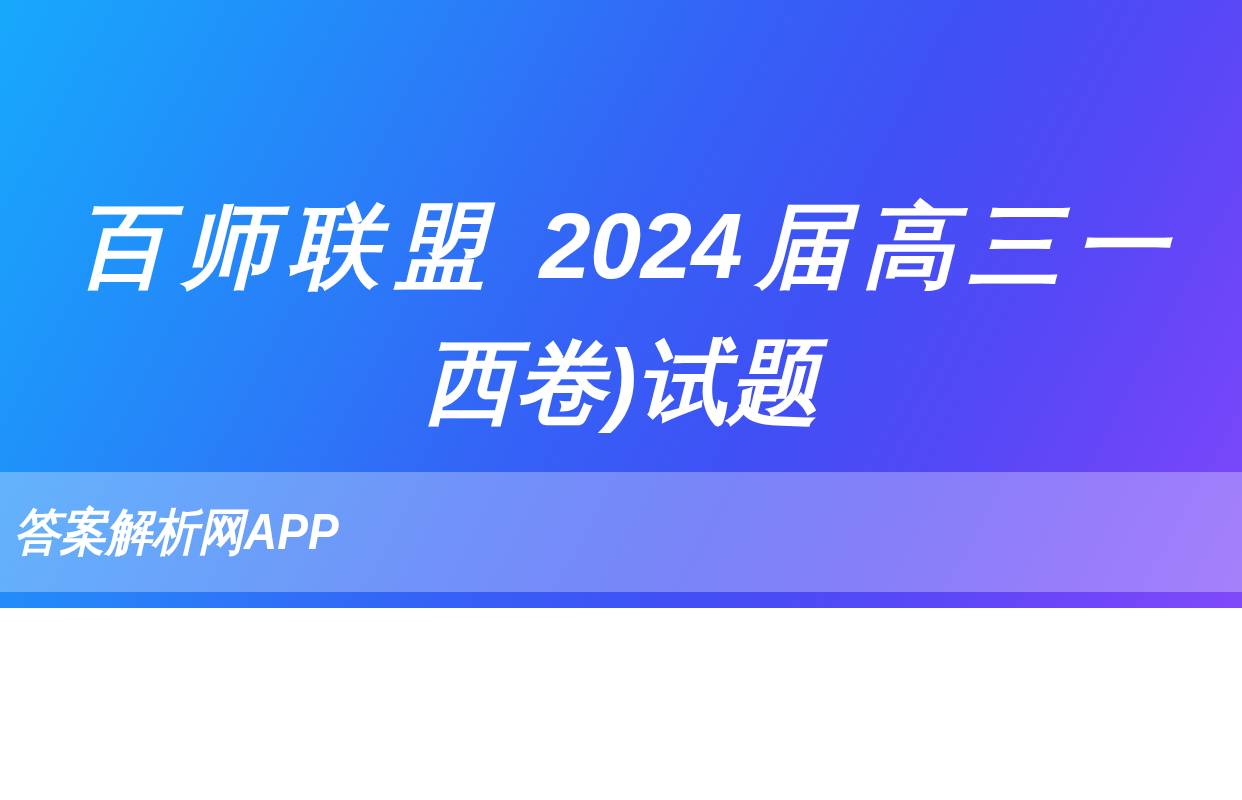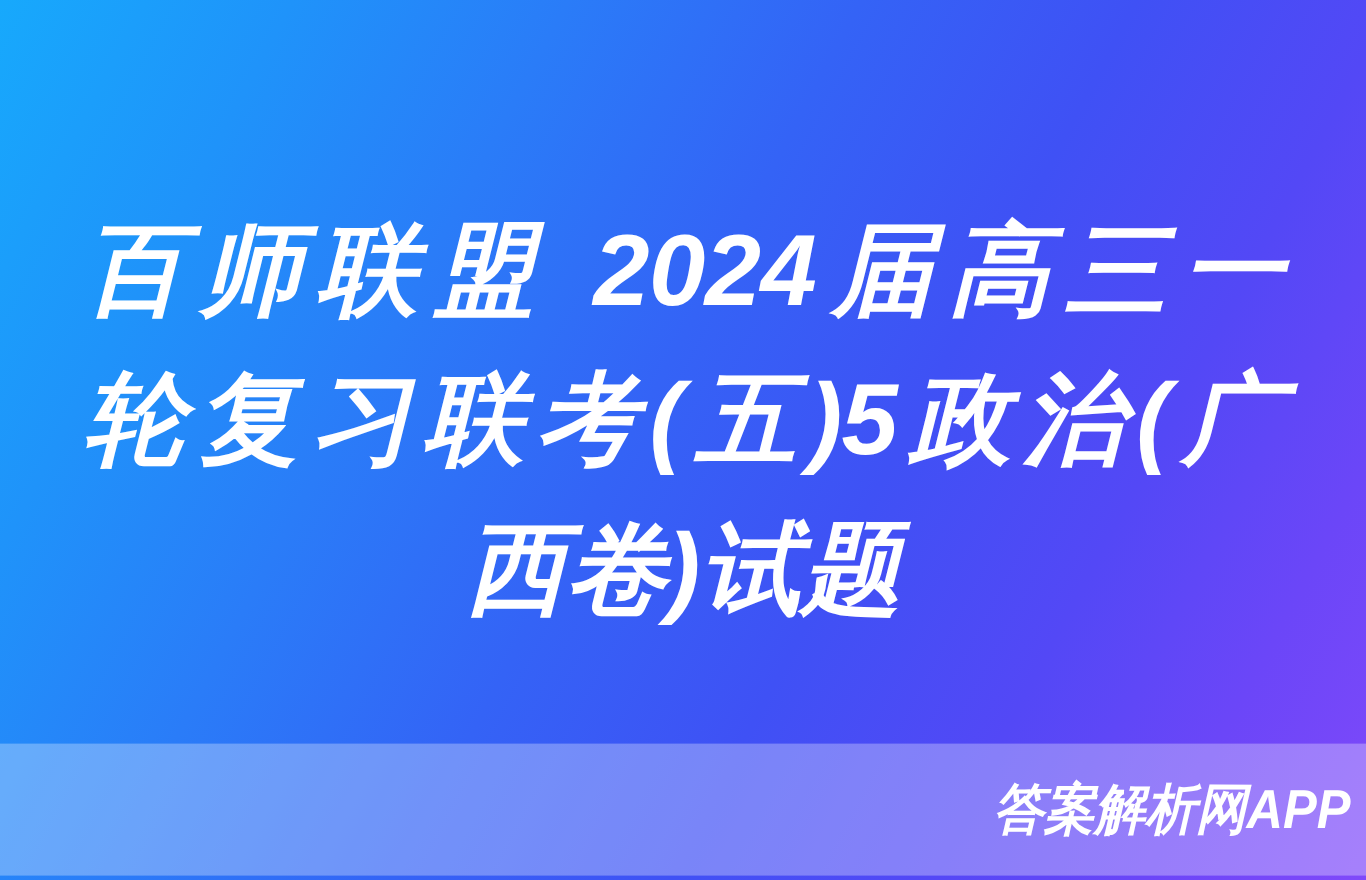--- a/index.html
+++ b/index.html
@@ -9,21 +9,21 @@
   body {
     width: 1242px;
     height: 800px;
     overflow: hidden;
     font-family: "Liberation Sans", "DejaVu Sans", sans-serif;
   }
 
   #cover {
     position: relative;
     width: 1242px;
-    height: 800px;
+    height: 608px;
     overflow: hidden;
     background: linear-gradient(118deg,
         #17a9fc 0%,
         #1f93fa 16%,
         #2a7cf8 31%,
         #3463f6 47%,
         #3f51f5 62%,
         #5348f6 76%,
         #6b46f8 88%,
         #8049fa 100%);
@@ -56,48 +56,47 @@
   }
   #title-block .line.center {
     text-align: center;
     font-style: italic;
   }
 
   
   #watermark-band {
     position: absolute;
     left: 0;
-    bottom: 4px;
+    bottom: 16px;
     width: 1242px;
     height: 120px;
     background: rgba(255, 255, 255, 0.30);
     display: flex;
     align-items: center;
-    justify-content: flex-end;
+    justify-content: flex-start;
   }
   #watermark-text {
     color: #ffffff;
     font-weight: 700;
     font-style: italic;
     font-size: 50px;
     line-height: 1;
     letter-spacing: 0px;
     transform: scaleX(0.92);
     transform-origin: center;
     white-space: nowrap;
   }
 </style>
 </head>
 <body>
 
 <div id="cover">
 
   <div id="title-block">
     <span class="line justify">百师联盟 2024届高三一</span>
-    <span class="line justify">轮复习联考(五)5政治(广</span>
     <span class="line center">西卷)试题</span>
   </div>
 
   <div id="watermark-band">
     <span id="watermark-text">答案解析网APP</span>
   </div>
 
 </div>
 
 </body></html>

